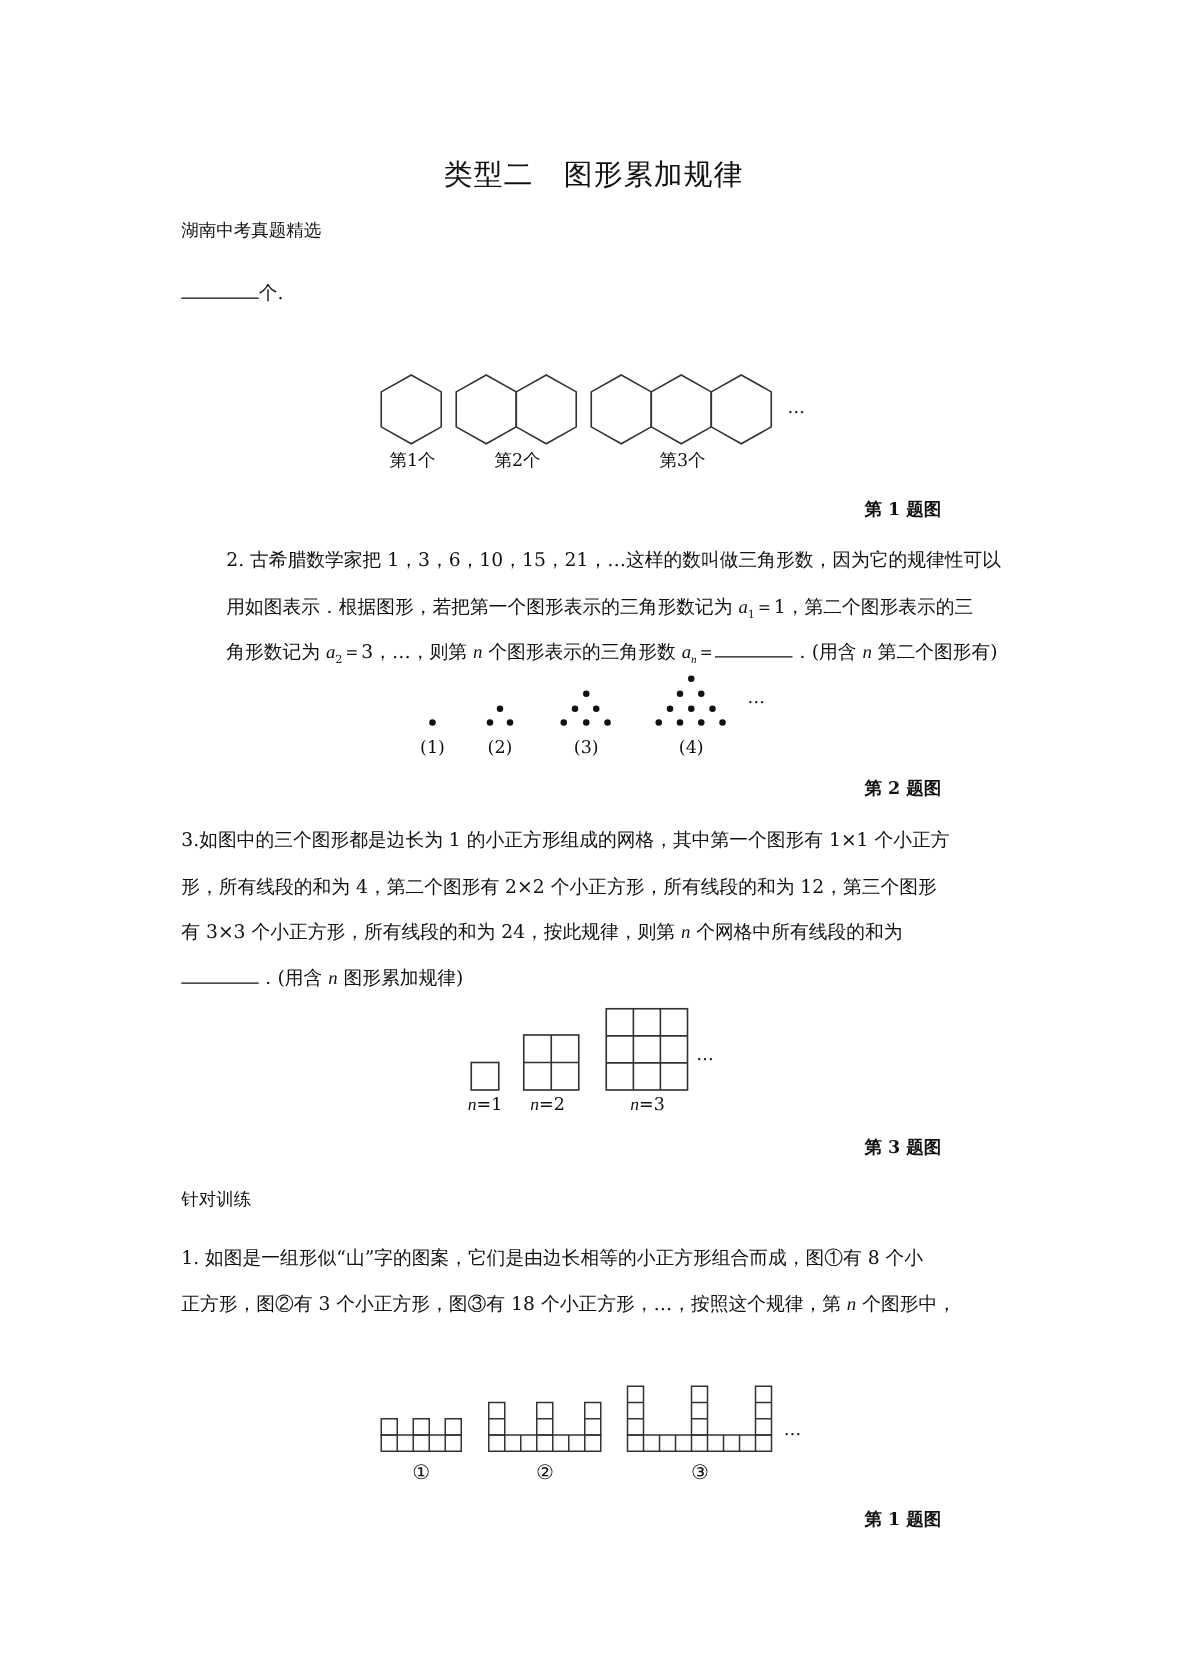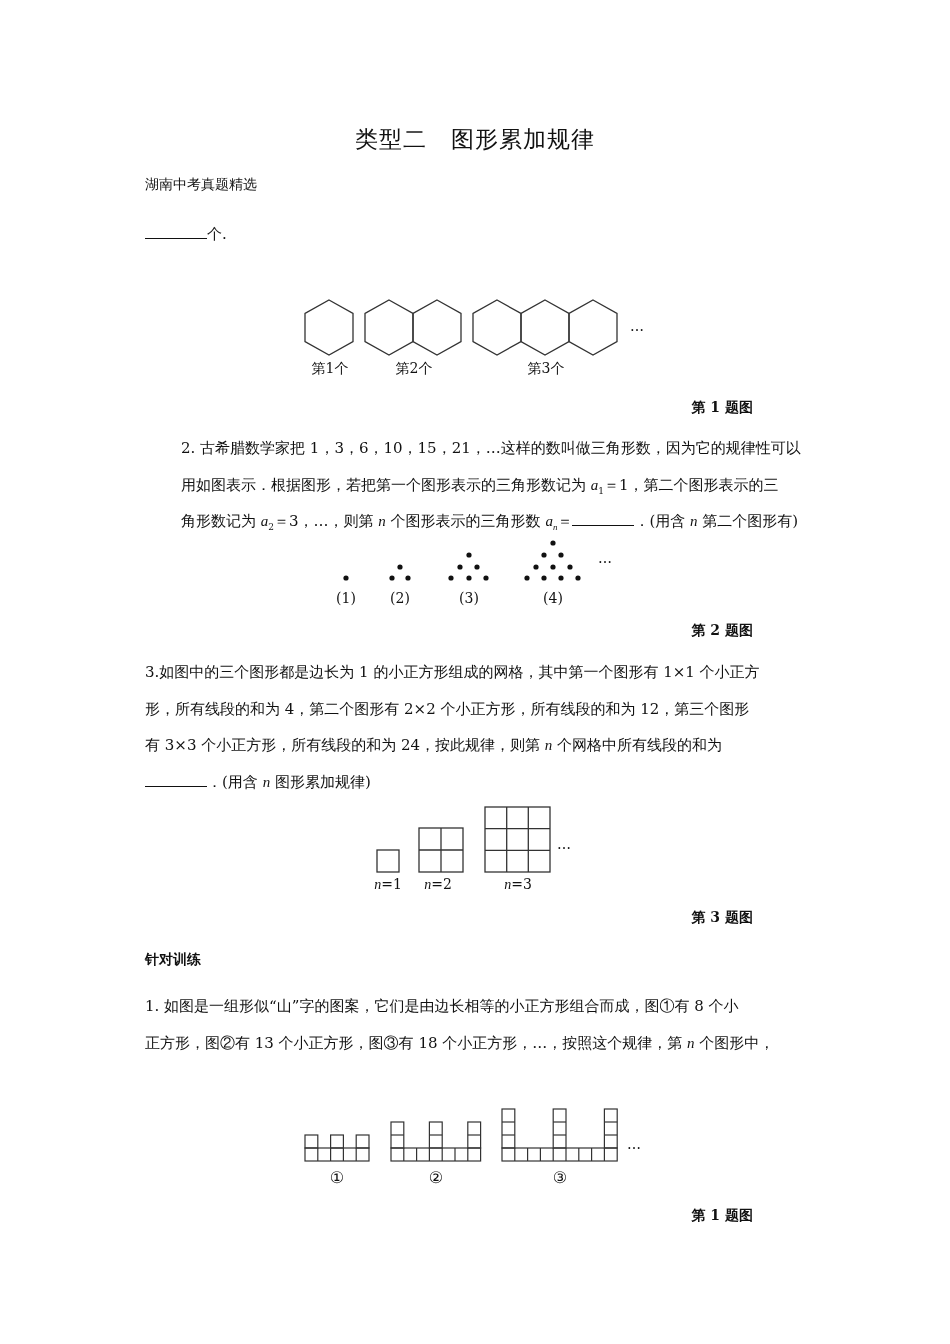--- a/index.html
+++ b/index.html
@@ -106,25 +106,25 @@
     <line x1="485" y1="828.7" x2="550" y2="828.7"></line>
     <line x1="485" y1="850.3" x2="550" y2="850.3"></line>
   </g>
 </svg>
 <div class="abs lbl" style="left:557px;top:836px;">…</div>
 <div class="abs lbl" style="left:368px;top:876px;width:40px;"><i>n</i><span>=1</span></div>
 <div class="abs lbl" style="left:418px;top:876px;width:40px;"><i>n</i><span>=2</span></div>
 <div class="abs lbl" style="left:498px;top:876px;width:40px;"><i>n</i><span>=3</span></div>
 <div class="abs caption" style="top:909px;">第 3 题图</div>
 
-<div class="abs section" style="top:951px;font-weight:bold;">针对训练</div>
+<div class="abs section" style="top:951px;">针对训练</div>
 
 <div class="abs para" style="top:988px;">
   <span class="line">1. 如图是一组形似“山”字的图案，它们是由边长相等的小正方形组合而成，图①有 8 个小</span>
-  <span class="line"><span>正方形，图②有 13 个小正方形，图③有 18 个小正方形，…，按照这个规律，第 </span><i>n</i><span> 个图形中，</span></span>
+  <span class="line"><span>正方形，图②有 3 个小正方形，图③有 18 个小正方形，…，按照这个规律，第 </span><i>n</i><span> 个图形中，</span></span>
 </div>
 
 <svg style="left:0;top:0;" width="950" height="1200">
   <g fill="none" stroke="#333" stroke-width="1.2">
 
     <rect x="305" y="1148" width="64" height="13"></rect>
     <line x1="317.8" y1="1148" x2="317.8" y2="1161"></line>
     <line x1="330.6" y1="1148" x2="330.6" y2="1161"></line>
     <line x1="343.4" y1="1148" x2="343.4" y2="1161"></line>
     <line x1="356.2" y1="1148" x2="356.2" y2="1161"></line>

